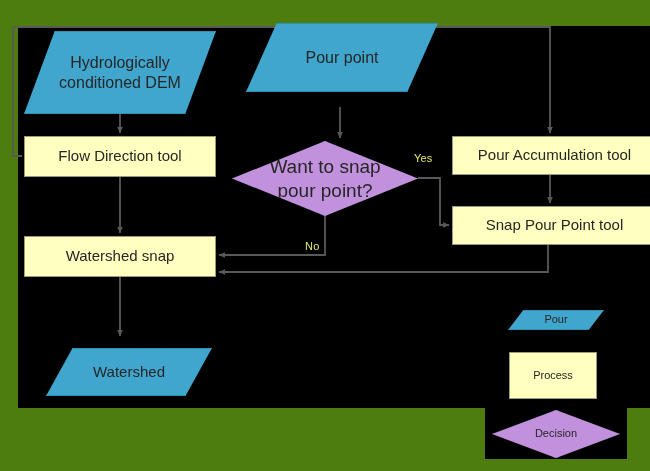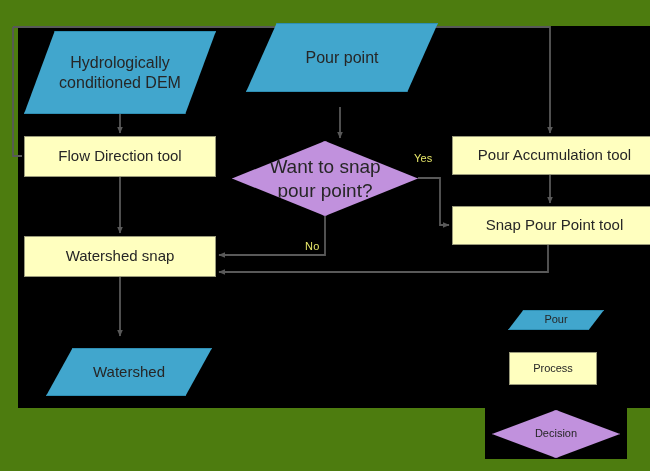--- a/index.html
+++ b/index.html
@@ -74,21 +74,21 @@
     position: absolute;
     font-size: 11px;
     color: #e8e86a;
     letter-spacing: .2px;
   }
   #lbl-yes { left: 414px; top: 152px; }
   #lbl-no  { left: 305px; top: 224px; margin-top: 16px; }
 
   
   #lg-data     { left: 508px; top: 310px; width: 96px; height: 20px; font-size: 11px; }
-  #lg-process  { left: 509px; top: 352px; width: 88px; height: 33px; font-size: 11px; }
+  #lg-process  { left: 509px; top: 352px; width: 88px; height: 47px; font-size: 11px; }
   #lg-decision { left: 492px; top: 410px; width: 128px; height: 48px; font-size: 11px; }
 </style>
 </head>
 <body>
 
 <div id="canvas">
 
   <div class="panel" id="panel-main"></div>
   <div class="panel" id="panel-legend"></div>
 

